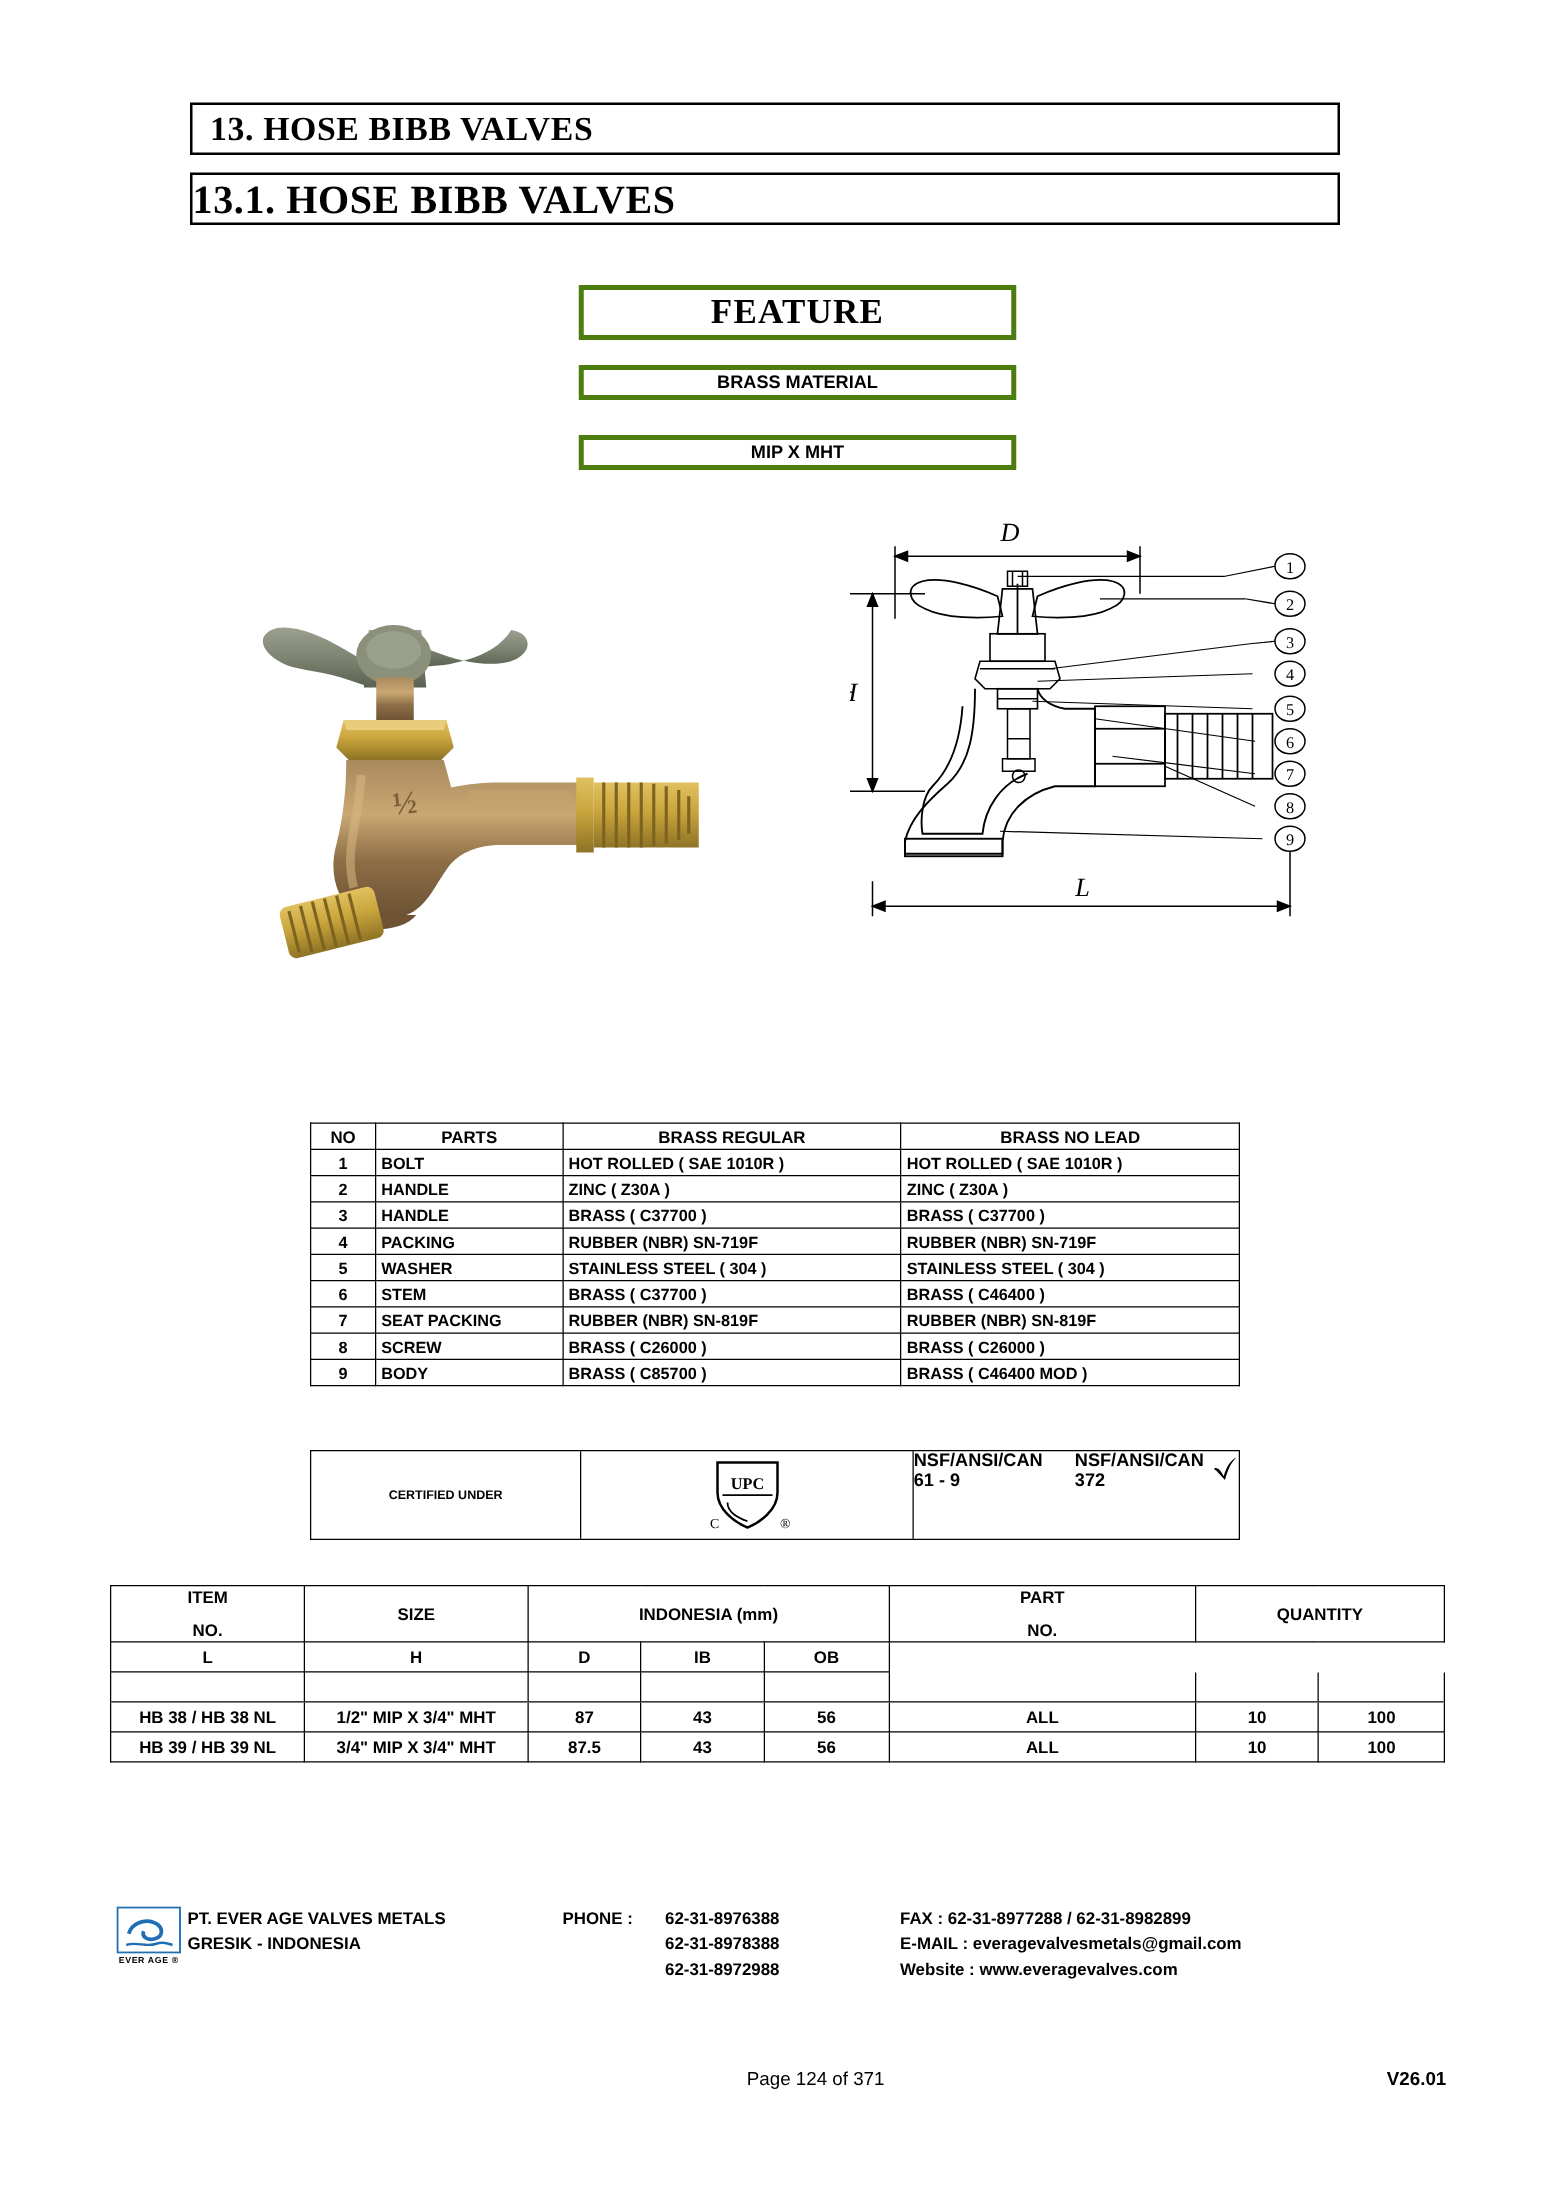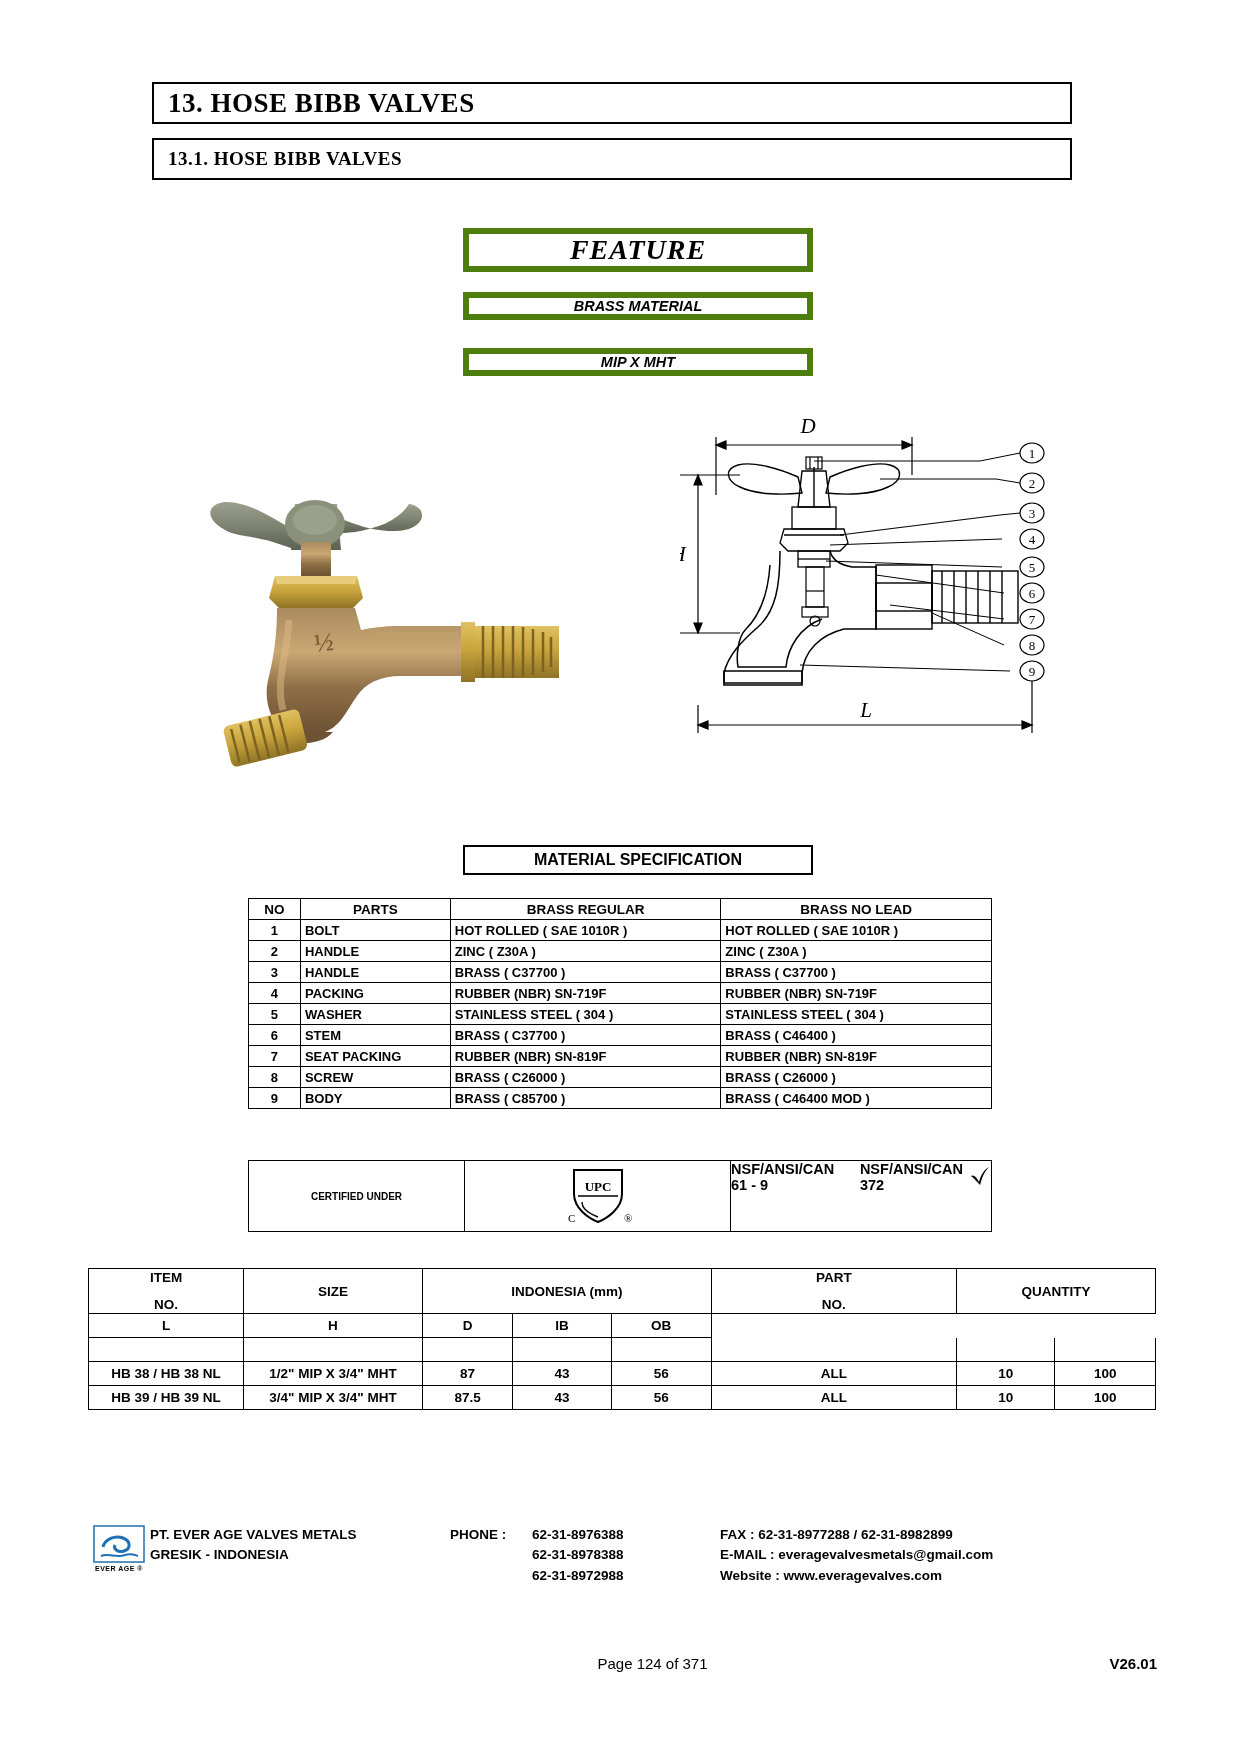--- a/index.html
+++ b/index.html
@@ -33,34 +33,32 @@
     font-weight: bold;
     letter-spacing: 0.5px;
   }
   #sec-main {
     left: 152px; top: 82px; width: 920px; height: 42px;
     font-size: 27px;
     padding-left: 14px;
   }
   #sec-sub {
     left: 152px; top: 138px; width: 920px; height: 42px;
-    font-size: 19px;
-    padding-left: 14px;
+    font-size: 32px;
   }
 
   
   .feature-box {
     position: absolute;
-    border: 6px solid #4d7c0f;
+    border: 4px solid #4d7c0f;
     box-sizing: border-box;
     display: flex;
     align-items: center;
     justify-content: center;
     text-align: center;
-    font-style: italic;
   }
   #feature-title {
     left: 463px; top: 228px; width: 350px; height: 44px;
     font-family: "Liberation Serif", serif;
     font-weight: bold;
     font-size: 28px;
     letter-spacing: 1px;
   }
   #feature-mat {
     left: 463px; top: 292px; width: 350px; height: 28px;
@@ -395,21 +393,20 @@
         <ellipse cx="352" cy="256" rx="12" ry="10" fill="#fff"></ellipse>
           <text x="352" y="261" stroke="none">9</text>
       </g>
 
       <text x="128" y="18" stroke="none" fill="#000" font-family="'Liberation Serif', serif" font-style="italic" font-size="21" text-anchor="middle">D</text>
       <text x="-2" y="146" stroke="none" fill="#000" font-family="'Liberation Serif', serif" font-style="italic" font-size="21" text-anchor="middle">H</text>
       <text x="186" y="302" stroke="none" fill="#000" font-family="'Liberation Serif', serif" font-style="italic" font-size="21" text-anchor="middle">L</text>
     </svg>
   </div>
 
-  <div id="matspec-title">MATERIAL SPECIFICATION</div>
 
   <table class="matspec">
     <thead>
       <tr>
         <th class="c-no" style="width:52px">NO</th>
         <th style="width:150px">PARTS</th>
         <th style="width:271px">BRASS REGULAR</th>
         <th style="width:271px">BRASS NO LEAD</th>
       </tr>
     </thead>

